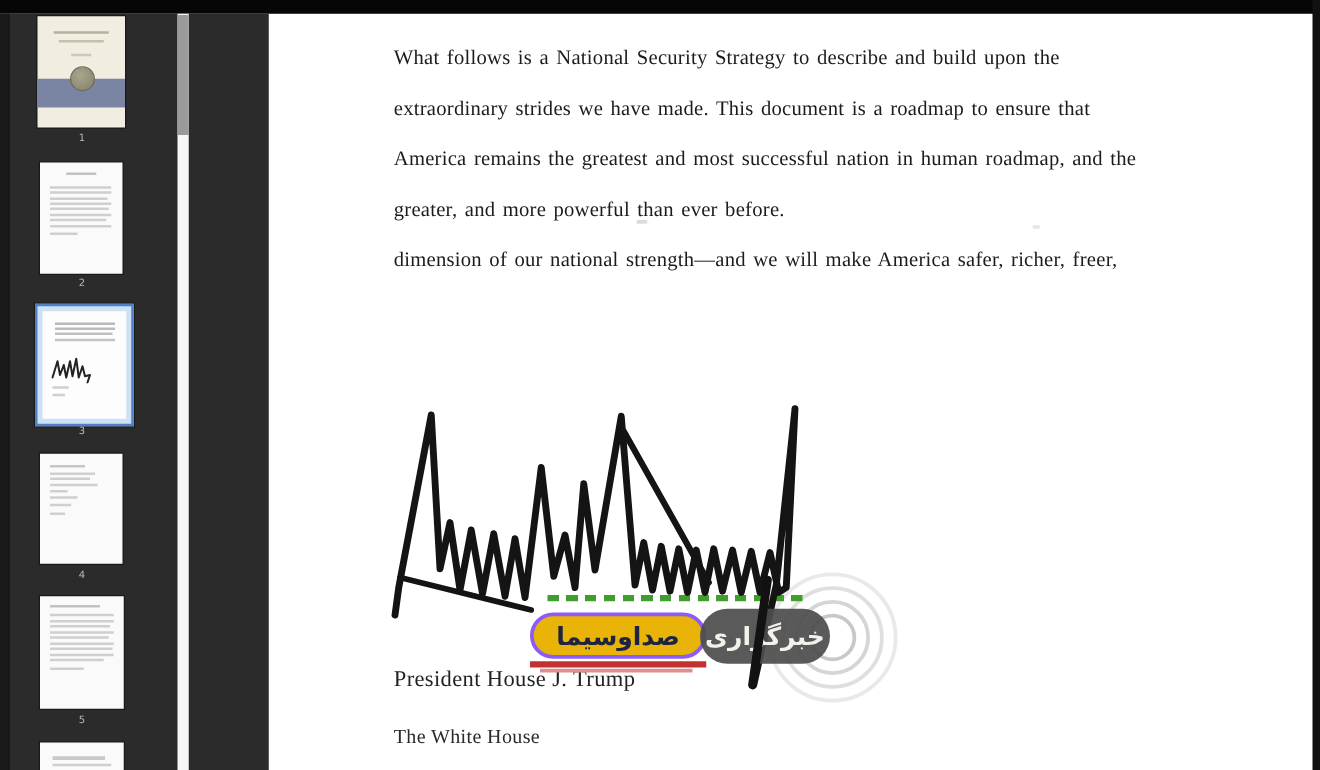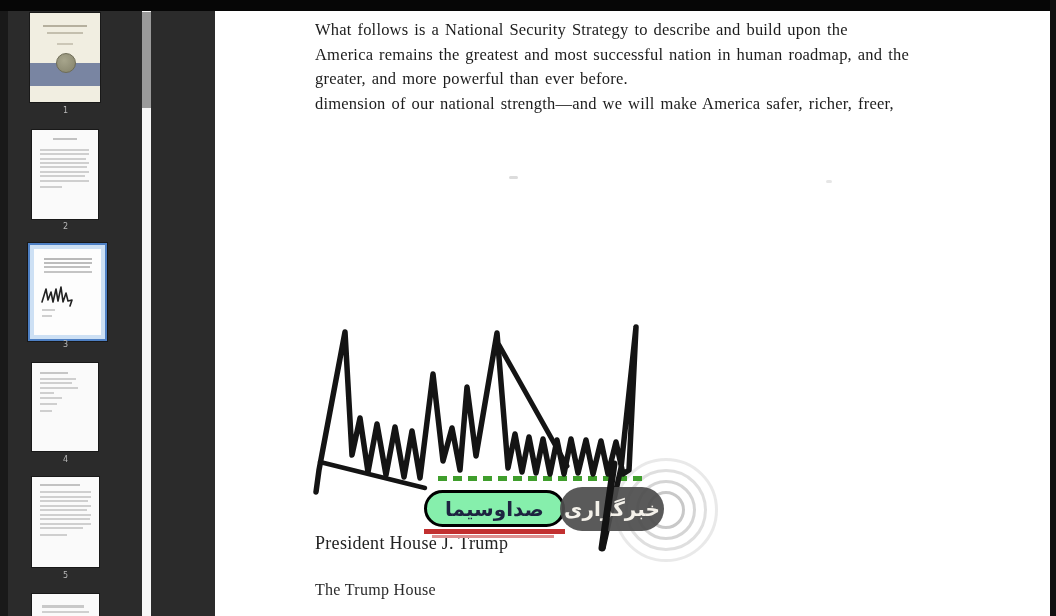--- a/index.html
+++ b/index.html
@@ -25,30 +25,30 @@
   .cover-band{position:absolute;left:0;top:56%;width:100%;height:26%;background:#7985a2;}
   .cover-seal{position:absolute;left:50%;top:56%;width:18px;height:18px;margin-left:-9px;margin-top:-10px;
               border-radius:50%;background:radial-gradient(circle at 40% 35%, #a7a58c, #84826a);
               border:1px solid #6e6c56;z-index:2;}
   .sel-wrap{border:2px solid #4e80c4;background:#cde0f4;}
   .sel-page{position:absolute;left:4px;top:4px;right:4px;bottom:4px;background:#fdfdfd;}
 
   
   .doc-par{left:315px;top:18px;width:680px;color:#1c1c1c;font-size:16.5px;line-height:24.6px;
            letter-spacing:.2px;word-spacing:1.6px;}
-  .doc-par div{white-space:nowrap;}
+  .doc-par div{white-space:nowrap;margin-top:16px;}
   .signer{left:315px;top:533px;font-size:18px;color:#232323;letter-spacing:.3px;}
   .org{left:315px;top:581px;font-size:16px;color:#2a2a2a;letter-spacing:.3px;}
   .smudge{background:#dcdcdc;border-radius:2px;}
 
   
   .ring{position:absolute;border-radius:50%;border:3px solid #9a9a9a;}
   .green-dashes{left:438px;top:476px;width:204px;height:5px;
                 background:repeating-linear-gradient(90deg,#3f9e2c 0 9px, transparent 9px 15px);}
-  .wm-pill{left:424px;top:490px;width:141px;height:37px;background:#86efac;border:3px solid #000000;
+  .wm-pill{left:424px;top:490px;width:141px;height:37px;background:#eab308;border:3px solid #8b5cf6;
            border-radius:20px;box-sizing:border-box;display:flex;align-items:center;justify-content:center;
            font-family:"DejaVu Sans", sans-serif;font-weight:bold;font-size:20px;color:#1d2340;z-index:6;}
   .wm-box{left:560px;top:487px;width:104px;height:44px;background:rgba(77,77,77,.93);border-radius:22px;
           display:flex;align-items:center;justify-content:center;font-family:"DejaVu Sans", sans-serif;
           font-weight:bold;font-size:20px;color:#f4f1ea;z-index:7;}
   .red-line1{left:424px;top:529px;width:141px;height:5px;background:#c23030;z-index:6;}
   .red-line2{left:432px;top:535px;width:122px;height:3px;background:#dd8f8f;z-index:6;}
 </style>
 </head>
 <body>
@@ -129,20 +129,21 @@
     <div class="tline" style="left:15%;top:11px;width:62%;height:3px;background:#c9c9c9;"></div>
     <div class="tline" style="left:15%;top:17px;width:70%;"></div>
   </div>
 
   <div class="abs vscrollbar">
     <div class="abs vthumb"></div>
   </div>
 
   <div class="abs doc-par">
     <div>What follows is a National Security Strategy to describe and build upon the</div>
+    <div>extraordinary strides we have made. This document is a roadmap to ensure that</div>
     <div>America remains the greatest and most successful nation in human roadmap, and the</div>
     <div>greater, and more powerful than ever before.</div>
     <div>dimension of our national strength—and we will make America safer, richer, freer,</div>
   </div>
 
   <div class="abs smudge" style="left:509px;top:176px;width:9px;height:3px;"></div>
   <div class="abs smudge" style="left:826px;top:180px;width:6px;height:3px;opacity:.7;"></div>
 
   <div class="ring" style="left:647px;top:491px;width:32px;height:32px;opacity:.55;"></div>
   <div class="ring" style="left:636px;top:480px;width:54px;height:54px;opacity:.42;"></div>
@@ -167,17 +168,17 @@
     <span>خبرگزاری</span>
   </div>
   <div class="abs red-line1"></div>
   <div class="abs red-line2"></div>
 
   <svg class="abs" style="left:590px;top:460px;z-index:8;" width="34" height="96" viewBox="0 0 34 96">
     <path d="M24,4 L12,88" fill="none" stroke="#121212" stroke-width="7" stroke-linecap="round"></path>
   </svg>
 
   <div class="abs signer">President House J. Trump</div>
-  <div class="abs org">The Trump House</div>
+  <div class="abs org">The White House</div>
 
   <div class="abs right-edge"></div>
 
 </div>
 
 </body></html>

